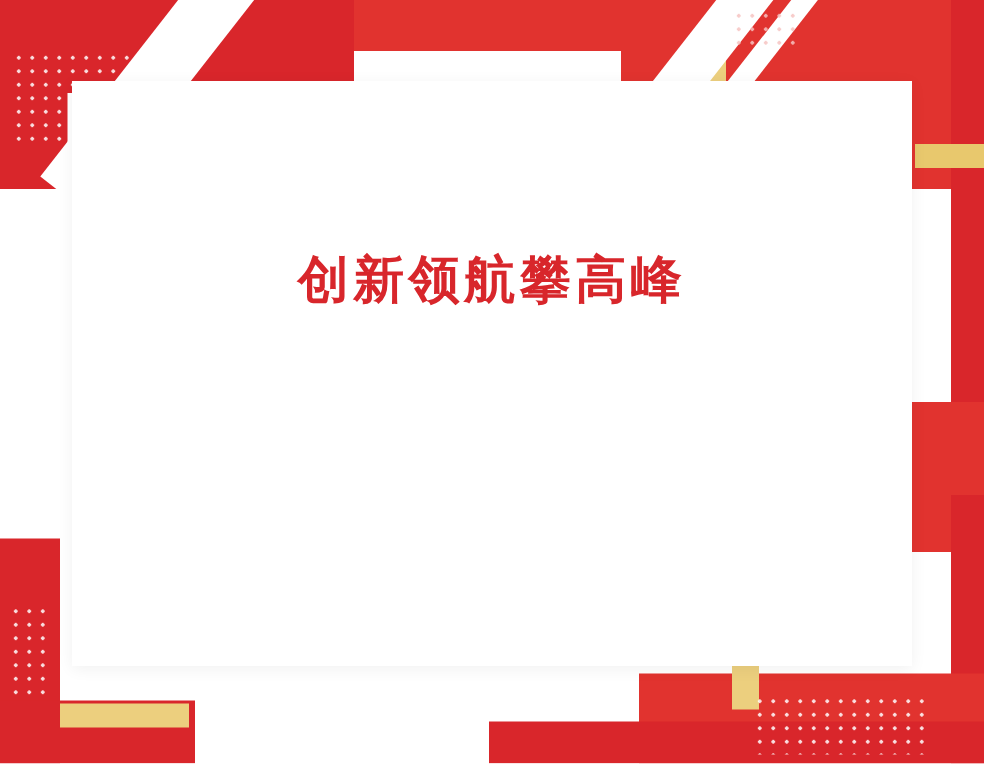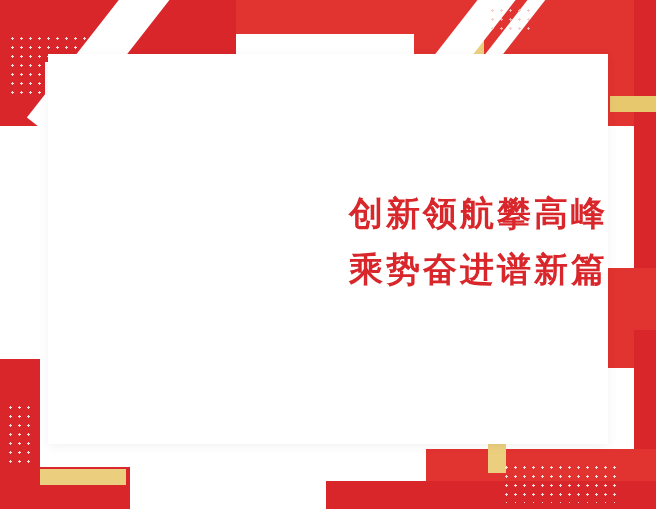--- a/index.html
+++ b/index.html
@@ -144,22 +144,22 @@
     top: 54px;
     width: 560px;
     height: 390px;
     background: #ffffff;
     box-shadow: 0 2px 10px rgba(0,0,0,0.06);
   }
 
   .title-wrap {
     position: absolute;
     left: 0; right: 0;
-    top: 131px;
-    text-align: right;
+    top: 105px;
+    text-align: center;
   }
   .title-line {
     color: #d8262b;
     font-family: "DejaVu Sans", "Liberation Sans", sans-serif;
     font-weight: bold;
     font-size: 34px;
     letter-spacing: 3px;
     line-height: 1.65;
     white-space: nowrap;
   }
@@ -196,17 +196,16 @@
 
     <div class="dots dots-tl"></div>
     <div class="dots dots-tr"></div>
     <div class="dots dots-bl"></div>
     <div class="dots dots-br"></div>
   </div>
 
   <div class="card">
     <div class="title-wrap">
       <div class="title-line">创新领航攀高峰</div>
-      <div class="title-line">乘势奋进谱新篇</div>
     </div>
   </div>
 
 </div>
 
 </body></html>

